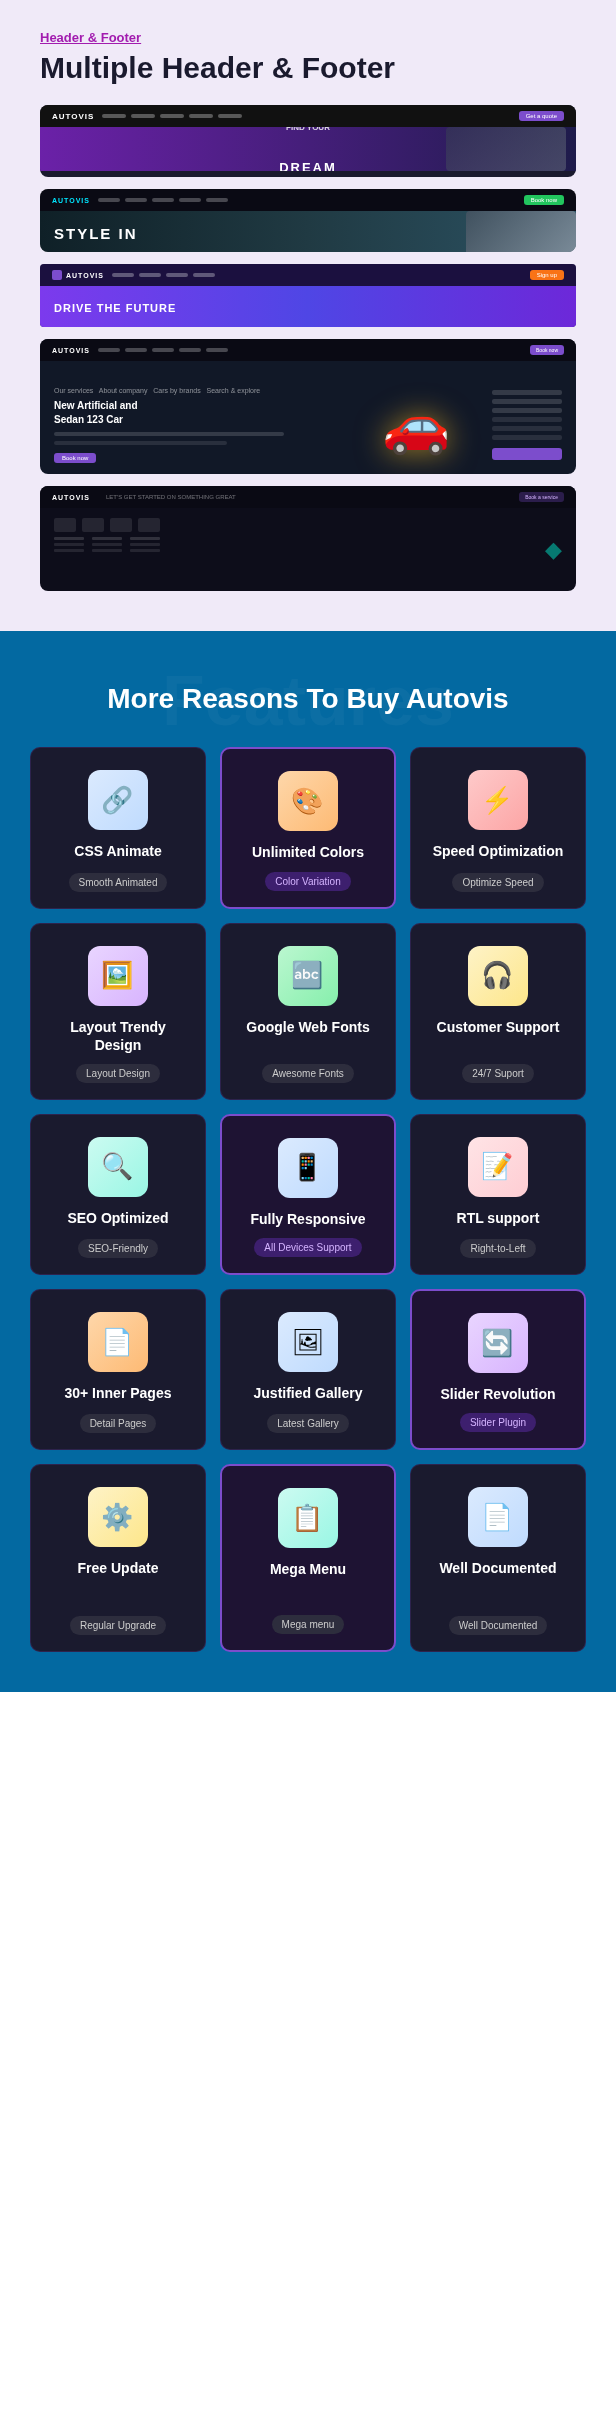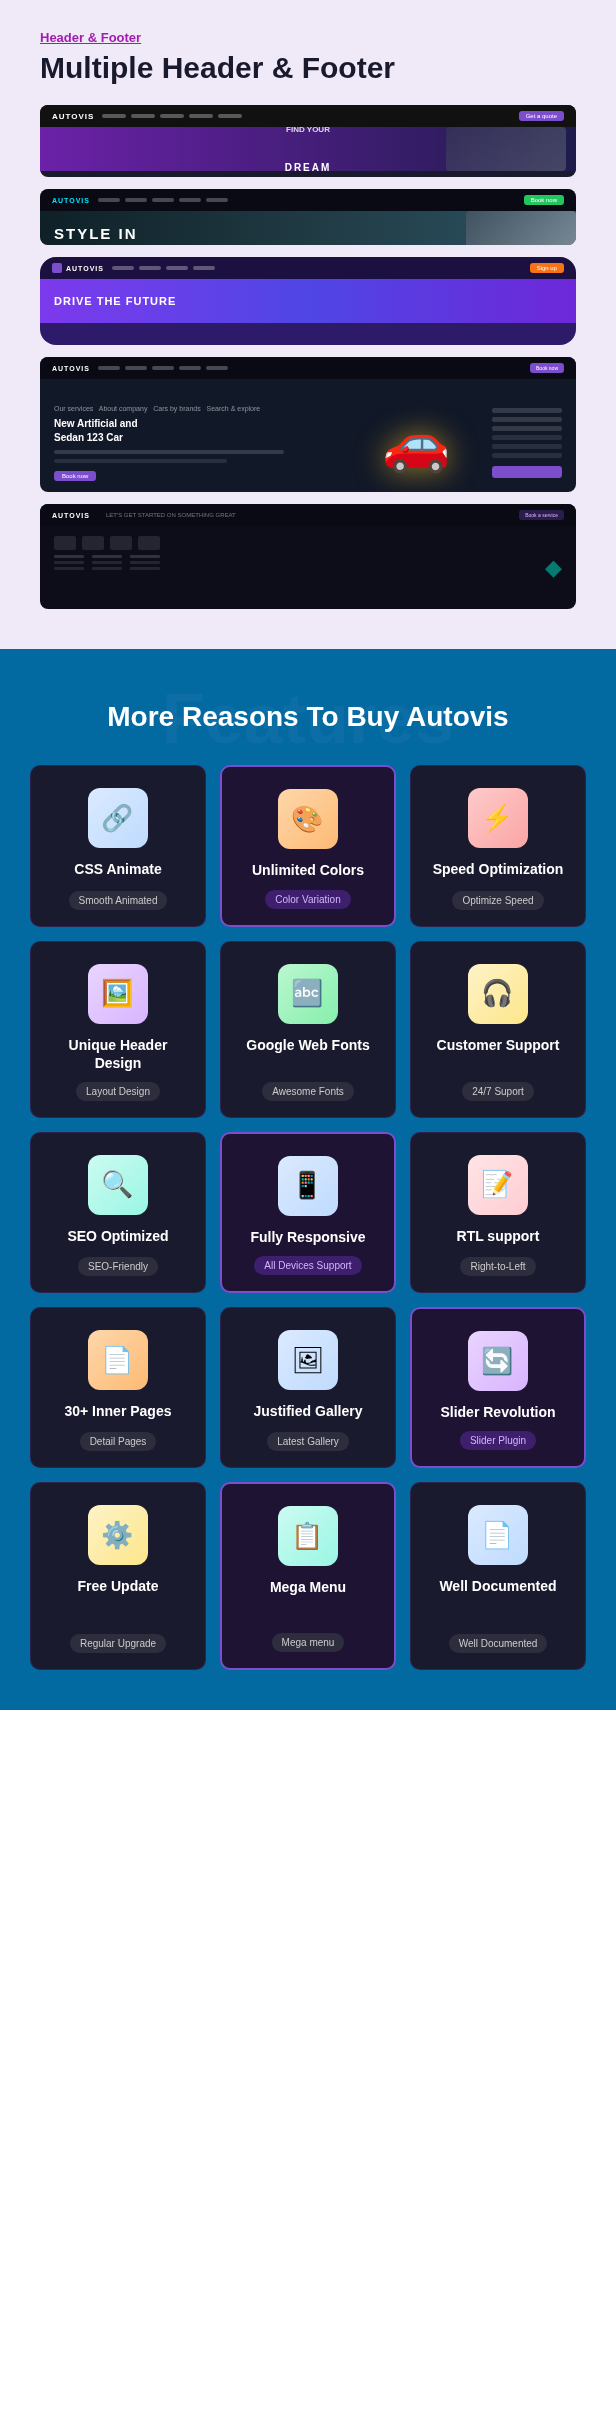--- a/index.html
+++ b/index.html
@@ -136,46 +136,46 @@
           <div style="width:24px; height:4px; background:rgba(255,255,255,0.3); border-radius:2px;"></div>
           <div style="width:24px; height:4px; background:rgba(255,255,255,0.3); border-radius:2px;"></div>
           <div style="width:24px; height:4px; background:rgba(255,255,255,0.3); border-radius:2px;"></div>
         </div>
         <span style="background:#7c4dcc; color:#fff; font-size:6px; padding:2px 7px; border-radius:3px;">Get a quote</span>
       </div>
       <div style="background: linear-gradient(90deg, #6b21a8 0%, #1e1b4b 100%); height:44px; display:flex; align-items:center; justify-content:center; position:relative; overflow:hidden;">
         <div style="position:absolute; right:10px; top:0; bottom:0; width:120px; background:linear-gradient(135deg,#374151,#6b7280); opacity:0.5; border-radius:4px;"></div>
         <div style="text-align:center; z-index:1;">
           <div style="color:#fff; font-size:8px; font-weight:600; opacity:0.8;">FIND YOUR</div>
-          <div style="color:#fff; font-size:10px; font-weight:900; text-transform:uppercase; letter-spacing:2px;margin-top:28px;">DREAM</div>
-        </div>
-      </div>
-    </div>
-
-    <div class="mockup-item" style="background:#a3a3a3; height:56px; position:relative; border-radius:8px; overflow:hidden;">
+          <div style="color:#fff; font-size:13px; font-weight:900; text-transform:uppercase; letter-spacing:2px;margin-top:28px;">DREAM</div>
+        </div>
+      </div>
+    </div>
+
+    <div class="mockup-item" style="background:#a3a3a3; height:63px; position:relative; border-radius:8px; overflow:hidden;">
       <div style="background:#0a0a14; display:flex; align-items:center; padding:6px 12px; gap:8px;">
         <span style="color:#00e5ff; font-size:7px; font-weight:800; letter-spacing:1px;">AUTOVIS</span>
         <div style="display:flex; gap:5px; flex:1;">
           <div style="width:22px; height:4px; background:rgba(255,255,255,0.25); border-radius:2px;"></div>
           <div style="width:22px; height:4px; background:rgba(255,255,255,0.25); border-radius:2px;"></div>
           <div style="width:22px; height:4px; background:rgba(255,255,255,0.25); border-radius:2px;"></div>
           <div style="width:22px; height:4px; background:rgba(255,255,255,0.25); border-radius:2px;"></div>
           <div style="width:22px; height:4px; background:rgba(255,255,255,0.25); border-radius:2px;"></div>
         </div>
         <span style="background:#22c55e; color:#fff; font-size:6px; padding:2px 7px; border-radius:3px;">Book now</span>
       </div>
       <div style="background:linear-gradient(90deg,#0f2027,#203a43,#2c5364); height:44px; display:flex; align-items:center; padding:0 14px; position:relative; overflow:hidden;">
         <div style="position:absolute; right:0; top:0; bottom:0; width:110px; overflow:hidden;">
           <div style="background: linear-gradient(135deg,#4b5563,#9ca3af); width:100%; height:100%; border-radius:4px; opacity:0.7;"></div>
         </div>
         <span style="color:#fff; font-size:15px; font-weight:900; letter-spacing:2px; text-transform:uppercase; z-index:1;">STYLE IN</span>
       </div>
     </div>
 
-    <div class="mockup-item" style="background:#2d1b69; height:88px; position:relative; border-radius:16px; overflow:hidden;">
+    <div class="mockup-item" style="background:#2d1b69; height:63px; position:relative; border-radius:4px; overflow:hidden;">
       <div style="background:rgba(0,0,0,0.4); display:flex; align-items:center; padding:6px 12px; gap:8px;">
         <div style="display:flex; align-items:center; gap:4px;">
           <div style="width:10px; height:10px; background:#7c4dcc; border-radius:2px;"></div>
           <span style="color:#fff; font-size:7px; font-weight:800; letter-spacing:1px;">AUTOVIS</span>
         </div>
         <div style="display:flex; gap:5px; flex:1;">
           <div style="width:22px; height:4px; background:rgba(255,255,255,0.3); border-radius:2px;"></div>
           <div style="width:22px; height:4px; background:rgba(255,255,255,0.3); border-radius:2px;"></div>
           <div style="width:22px; height:4px; background:rgba(255,255,255,0.3); border-radius:2px;"></div>
           <div style="width:22px; height:4px; background:rgba(255,255,255,0.3); border-radius:2px;"></div>
@@ -289,21 +289,21 @@
     <div class="feature-icon-box" style="background:linear-gradient(135deg,#fecaca,#fca5a5);">
       <span style="font-size:26px;">⚡</span>
     </div>
     <div class="feature-name">Speed Optimization</div>
     <div class="feature-badge" style="background:#2d2d3d; color:#ccc;">Optimize Speed</div>
   </div>
       <div class="feature-card">
     <div class="feature-icon-box" style="background:linear-gradient(135deg,#e9d5ff,#d8b4fe);">
       <span style="font-size:26px;">🖼️</span>
     </div>
-    <div class="feature-name">Unique Header Design</div>
+    <div class="feature-name">Layout Trendy Design</div>
     <div class="feature-badge" style="background:#2d2d3d; color:#ccc;text-align:center;">Layout Design</div>
   </div>
       <div class="feature-card">
     <div class="feature-icon-box" style="background:linear-gradient(135deg,#bbf7d0,#86efac);">
       <span style="font-size:26px;">🔤</span>
     </div>
     <div class="feature-name">Google Web Fonts</div>
     <div class="feature-badge" style="background:#2d2d3d; color:#ccc;">Awesome Fonts</div>
   </div>
       <div class="feature-card">

